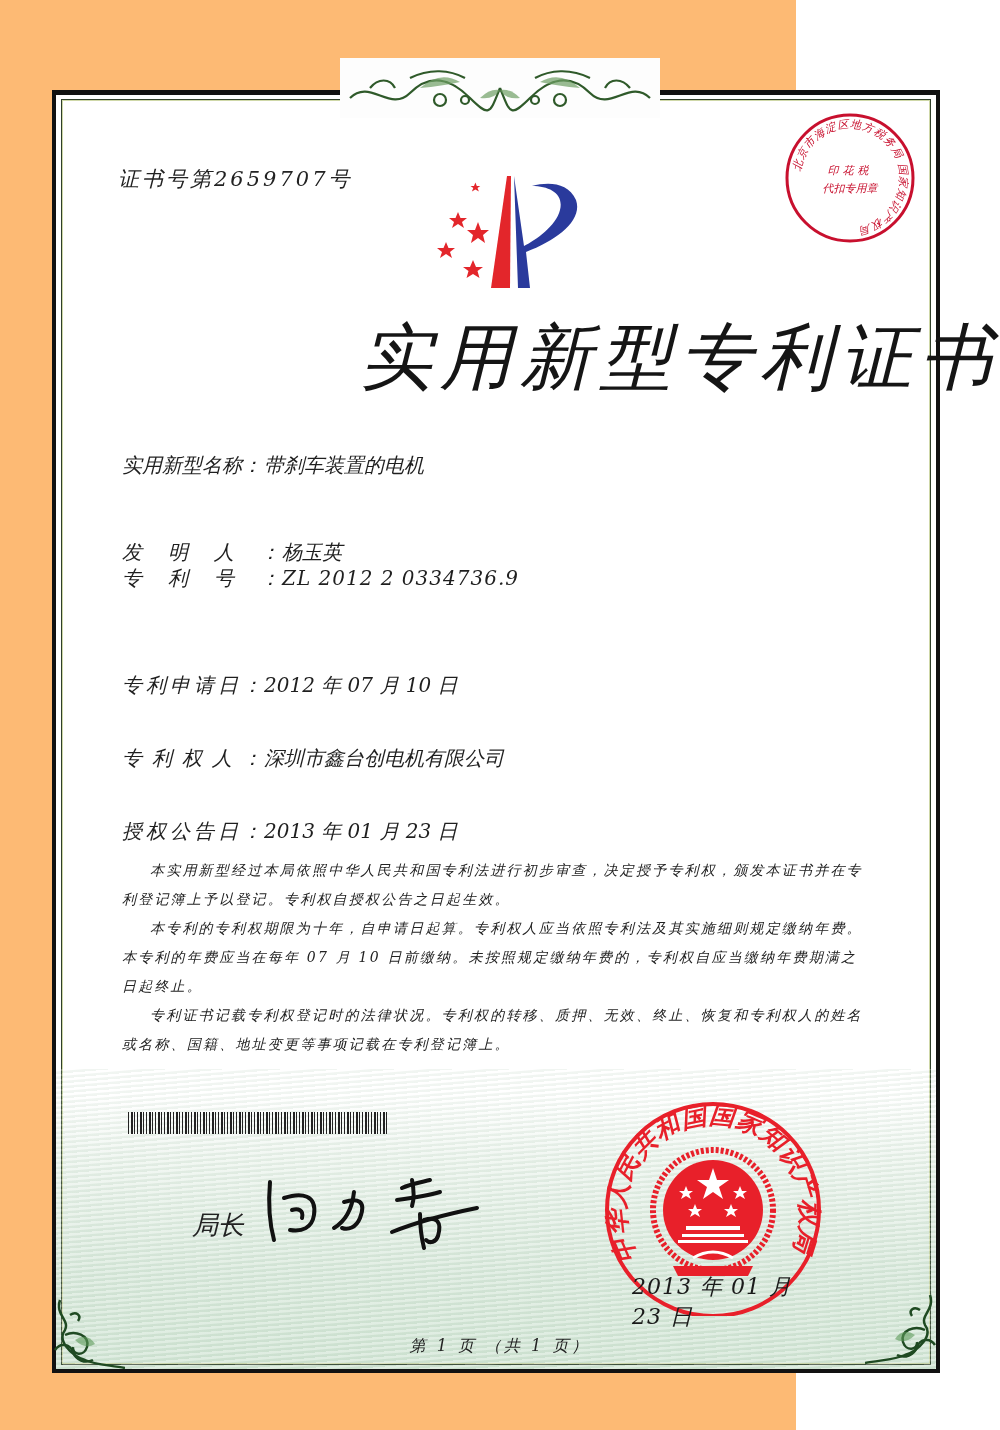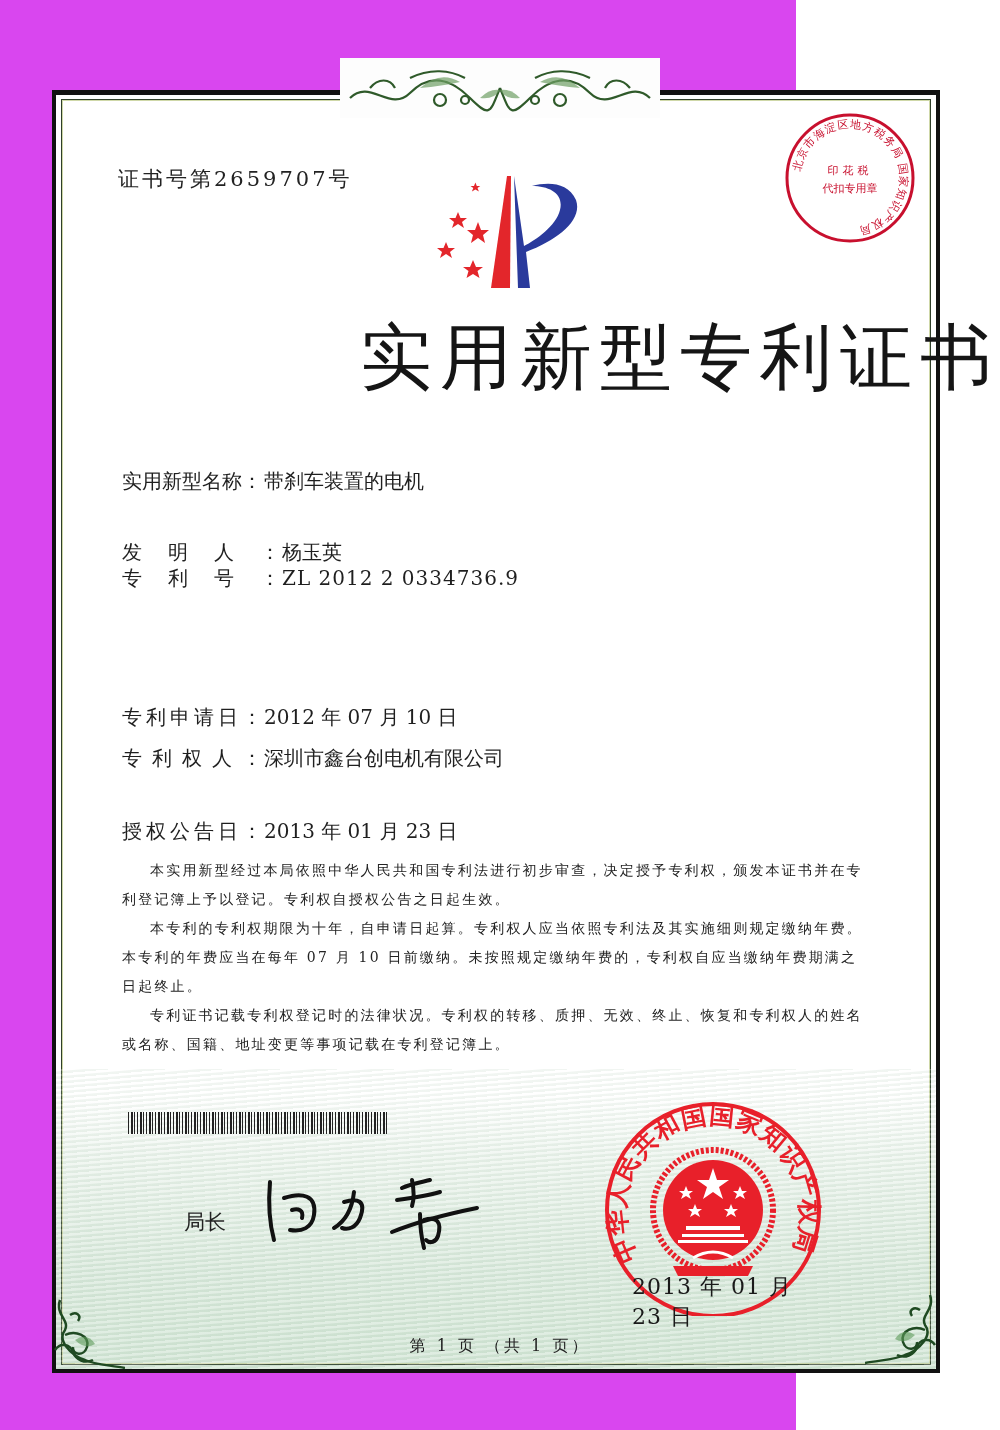--- a/index.html
+++ b/index.html
@@ -1,19 +1,19 @@
 <!DOCTYPE html>
 <html><head>
 <meta charset="utf-8">
 <style>
   * { box-sizing: border-box; margin: 0; padding: 0; }
   html, body { width: 1000px; height: 1430px; background: #ffffff; overflow: hidden; }
   body { position: relative; font-family: "DejaVu Serif", "Liberation Serif", serif; color: #1a1a1a; }
 
-  .page { position: absolute; left: 0; top: 0; width: 796px; height: 1430px; background: #d946ef; }
+  .page { position: absolute; left: 0; top: 0; width: 796px; height: 1430px; background: #fdba74; font-style: italic; }
 
   
   .frame-outer {
     position: absolute; left: 52px; top: 90px; width: 888px; height: 1283px;
     border: 4px solid #111; border-top-width: 5px;
     background: linear-gradient(to bottom, #ffffff 0px, #ffffff 1000px, #eef5ef 1060px, #d9e9dc 1180px, #d3e6d6 1283px);
   }
   .frame-inner {
     position: absolute; left: 5px; top: 4px; right: 5px; bottom: 4px;
     border: 1.5px solid #2f3f2a;
@@ -44,37 +44,37 @@
   .title { position: absolute; left: 0; width: 1000px; top: 310px; text-align: right;
     font-family: "DejaVu Sans", "Liberation Sans", sans-serif; font-size: 72px; letter-spacing: 8px; color: #151515; font-weight: normal; }
 
   
   .field { position: absolute; left: 122px; font-size: 20px; color: #1f1f1f; white-space: nowrap; }
   .field .label { display: inline-block; }
   .field .label.spaced { letter-spacing: 26px; }
   .field .label.spaced2 { letter-spacing: 10px; }
   .field .label.spaced3 { letter-spacing: 4px; }
   .field .sep { margin-right: 2px; }
-  .f1 { top: 452px; margin-top: 16px; }
+  .f1 { top: 452px; }
   .f2 { top: 526px; margin-top: 13px; }
   .f3 { top: 565px; }
-  .f4 { top: 704px; }
+  .f4 { top: 672px; }
   .f5 { top: 745px; }
   .f6 { top: 818px; }
 
   
   .body-text { position: absolute; left: 122px; top: 856px; width: 746px; font-size: 14px; line-height: 29px; color: #222; letter-spacing: 2.2px; }
   .body-text p { text-indent: 2em; }
 
   
   .barcode { position: absolute; left: 128px; top: 1112px; width: 260px; height: 22px;
     background: repeating-linear-gradient(90deg, #222 0px, #222 1px, transparent 1px, transparent 3px, #222 3px, #222 5px, transparent 5px, transparent 6px, #222 6px, #222 7px, transparent 7px, transparent 9px); }
 
   
-  .director-label { position: absolute; left: 184px; top: 1208px; font-family: "DejaVu Sans", "Liberation Sans", sans-serif; font-size: 21px; color: #222; }
+  .director-label { position: absolute; left: 192px; top: 1208px; font-family: "DejaVu Sans", "Liberation Sans", sans-serif; font-size: 26px; color: #222; }
   .signature { position: absolute; left: 262px; top: 1170px; width: 230px; height: 80px; }
 
   
   .seal { position: absolute; left: 598px; top: 1098px; width: 230px; height: 218px; }
   .seal-date { position: absolute; left: 632px; top: 1272px; font-size: 22px; color: #1a1a1a; letter-spacing: 1px; }
 
   
   .page-footer { position: absolute; left: 0; width: 1000px; top: 1336px; text-align: center; font-size: 16px; color: #222; letter-spacing: 3px; }
 </style>
 </head>

